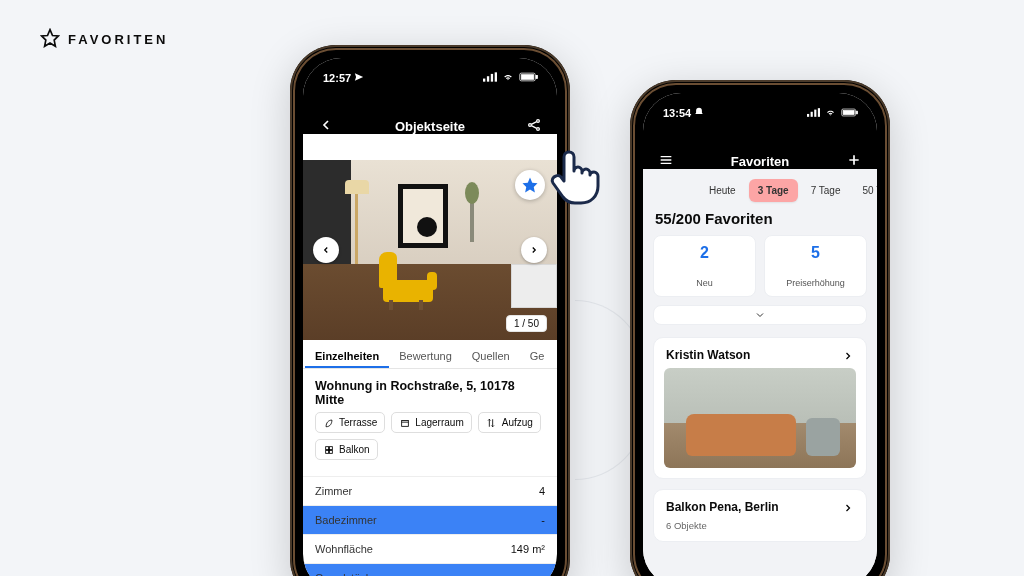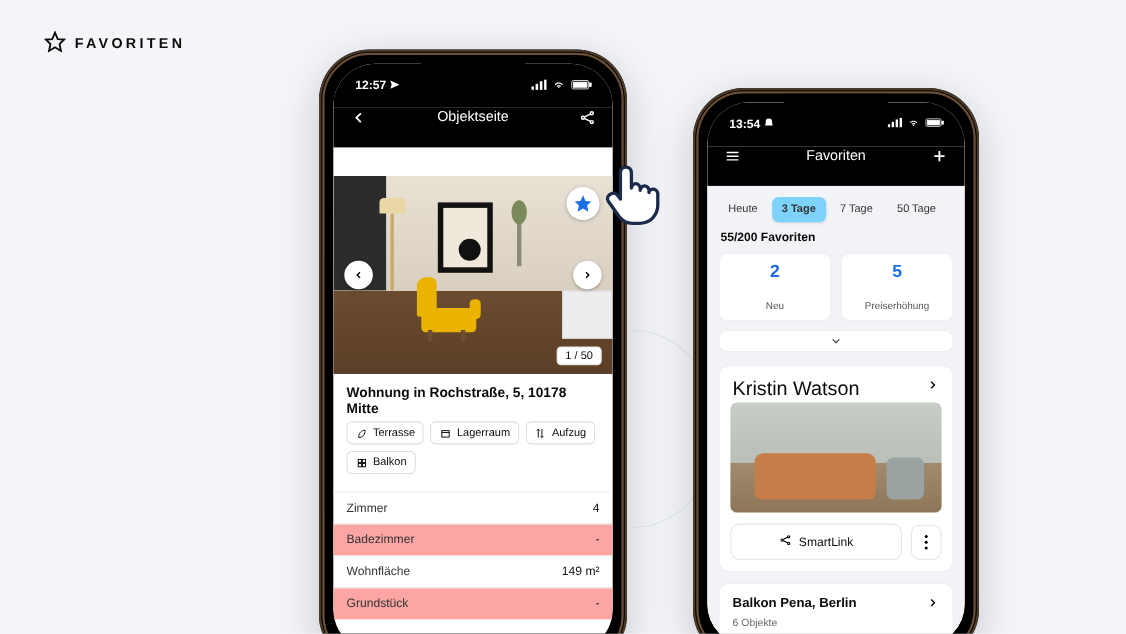--- a/index.html
+++ b/index.html
@@ -57,22 +57,22 @@
   .notch {
     position:absolute; top:0; left:50%; transform:translateX(-50%);
     width: 95px; height: 24px; background:#000; border-radius: 0 0 16px 16px;
     z-index: 5;
   }
 
   
   .navheader {
     background: #000; color: #fff;
     height: 36px; flex: 0 0 36px;
-    display:flex; align-items:flex-start; justify-content:space-between;
-    padding: 0 14px; font-size: 13px; font-weight: 400;
+    display:flex; align-items:flex-end; justify-content:space-between;
+    padding: 0 14px; font-size: 13px; font-weight: 700;
   }
   .navheader .title { position:absolute; left:50%; transform:translateX(-50%); }
   .nav-icon { width:18px; height:18px; display:flex; align-items:center; justify-content:center; }
 
   
   .hero {
     position: relative; height: 180px; flex: 0 0 180px;
     background: linear-gradient(180deg,#e9e1d4 0%, #d9cfc1 58%, #6b4c30 58%, #5b3e27 100%);
     overflow:hidden;
     margin-top:26px;
@@ -135,42 +135,42 @@
   .chips { display:flex; flex-wrap:wrap; gap:6px; }
   .chip {
     display:inline-flex; align-items:center; gap:5px;
     border:1px solid #dedede; border-radius:5px; padding:4px 7px; font-size:10px; background:#fff;
   }
   .chip .ci { width:11px; height:11px; display:inline-flex; align-items:center; justify-content:center; }
 
   
   .specs { margin-top:8px; font-size:11px; }
   .specs .row { display:flex; justify-content:space-between; padding:8px 12px; border-top:1px solid #eee;gap:36px; }
-  .specs .row.alt { background:#fca5a5; }
+  .specs .row.alt { background:#3b82f6; }
   .specs .lbl { color:#333; }
   .specs .val { color:#111; }
 
   
   .r-body { background:#f2f3f6; flex:1; overflow:hidden; display:flex; flex-direction:column; }
-  .filters { display:flex; gap:4px; padding:10px 10px 8px; }
+  .filters { display:flex; gap:4px; padding:10px 10px 8px;margin-left:47px; }
   .ftab { flex:none; padding:6px 9px; font-size:10px; border-radius:6px; background:transparent; color:#333; }
-  .ftab.active { background:#7dd3fc; box-shadow:0 1px 2px rgba(0,0,0,.08); font-weight:600; }
-  .count-line { font-size:11px; font-weight:700; padding:0 12px 8px; }
+  .ftab.active { background:#fca5a5; box-shadow:0 1px 2px rgba(0,0,0,.08); font-weight:600; }
+  .count-line { font-size:15px; font-weight:700; padding:0 12px 8px; }
   .statcards { display:flex; gap:8px; padding:0 10px; }
   .statcard { flex:1; background:#fff; border:1px solid #eceef2; border-radius:8px; padding:8px 4px; text-align:center; }
   .statcard .num { color:#1d6fe8; font-weight:700; font-size:16px; }
   .statcard .lbl { font-size:9px; color:#555; margin-top:16px; }
   .expander { margin:8px 10px 0; background:#fff; border:1px solid #eceef2; border-radius:8px; height:20px; display:flex; align-items:center; justify-content:center; }
 
   .card {
     margin:12px 10px 0; background:#fff; border:1px solid #eceef2; border-radius:10px;
     overflow:hidden;
   }
   .card .chead { display:flex; justify-content:space-between; align-items:flex-start; padding:10px 12px 2px; }
-  .card .cname { font-size:18px; font-weight:400; }
+  .card .cname { font-size:12px; font-weight:700; }
   .card .csub { font-size:9.5px; color:#666; padding:0 12px 8px; }
   .card .cimg {
     margin:0 10px 10px; height:100px; border-radius:6px; overflow:hidden;
     background: linear-gradient(180deg,#c8cec6 0%, #b9bfb7 55%, #a28a6d 55%, #8d7558 100%);
     position:relative;
   }
   .card .cimg::before {
     content:""; position:absolute; left:22px; bottom:12px; width:110px; height:42px;
     background:#c77d48; border-radius:8px 8px 6px 6px;
   }
@@ -280,20 +280,26 @@
             </svg>
       </div>
       <div class="navbtn next">
         <svg width="10" height="10" viewBox="0 0 24 24" fill="none" stroke="#000" stroke-width="3">
               <polyline points="9 18 15 12 9 6"></polyline>
             </svg>
       </div>
       <div class="counter">1 / 50</div>
     </div>
 
+    <div class="tabs">
+      <div class="tab active">Einzelheiten</div>
+      <div class="tab">Bewertung</div>
+      <div class="tab">Quellen</div>
+      <div class="tab">Ge</div>
+    </div>
 
     <div class="listing">
       <div class="listing-title">Wohnung in Rochstraße, 5, 10178 Mitte</div>
       <div class="chips">
         <span class="chip">
           <span class="ci">
                 <svg width="10" height="10" viewBox="0 0 24 24" fill="none" stroke="#000" stroke-width="2">
                   <path d="M5 21c10 0 14-8 14-16C11 5 5 11 5 21z"></path>
                 </svg>
               </span>
@@ -436,39 +442,20 @@
       </div>
 
       <div class="card">
         <div class="chead">
           <span class="cname">Kristin Watson</span>
           <span><svg width="12" height="12" viewBox="0 0 24 24" fill="none" stroke="#000" stroke-width="2.5">
                   <polyline points="9 18 15 12 9 6"></polyline>
                 </svg></span>
         </div>
         <div class="cimg"></div>
-        <div class="cactions">
-          <div class="smart">
-            <span><svg width="12" height="12" viewBox="0 0 24 24" fill="none" stroke="#000" stroke-width="2">
-                    <circle cx="6" cy="12" r="2"></circle>
-                    <circle cx="18" cy="6" r="2"></circle>
-                    <circle cx="18" cy="18" r="2"></circle>
-                    <line x1="8" y1="11" x2="16" y2="7"></line>
-                    <line x1="8" y1="13" x2="16" y2="17"></line>
-                  </svg></span>
-            <span>SmartLink</span>
-          </div>
-          <div class="kebab">
-            <svg width="4" height="14" viewBox="0 0 4 16" fill="#000">
-                  <circle cx="2" cy="2" r="1.6"></circle>
-                  <circle cx="2" cy="8" r="1.6"></circle>
-                  <circle cx="2" cy="14" r="1.6"></circle>
-                </svg>
-          </div>
-        </div>
       </div>
 
       <div class="card2">
         <div class="chead" style="display:flex;justify-content:space-between;padding:10px 12px 2px">
           <span class="cname" style="font-size:12px;font-weight:700">Balkon Pena, Berlin</span>
           <span><svg width="12" height="12" viewBox="0 0 24 24" fill="none" stroke="#000" stroke-width="2.5">
                   <polyline points="9 18 15 12 9 6"></polyline>
                 </svg></span>
         </div>
         <div class="csub" style="font-size:9.5px;color:#666;padding:0 12px 6px">6 Objekte</div>

